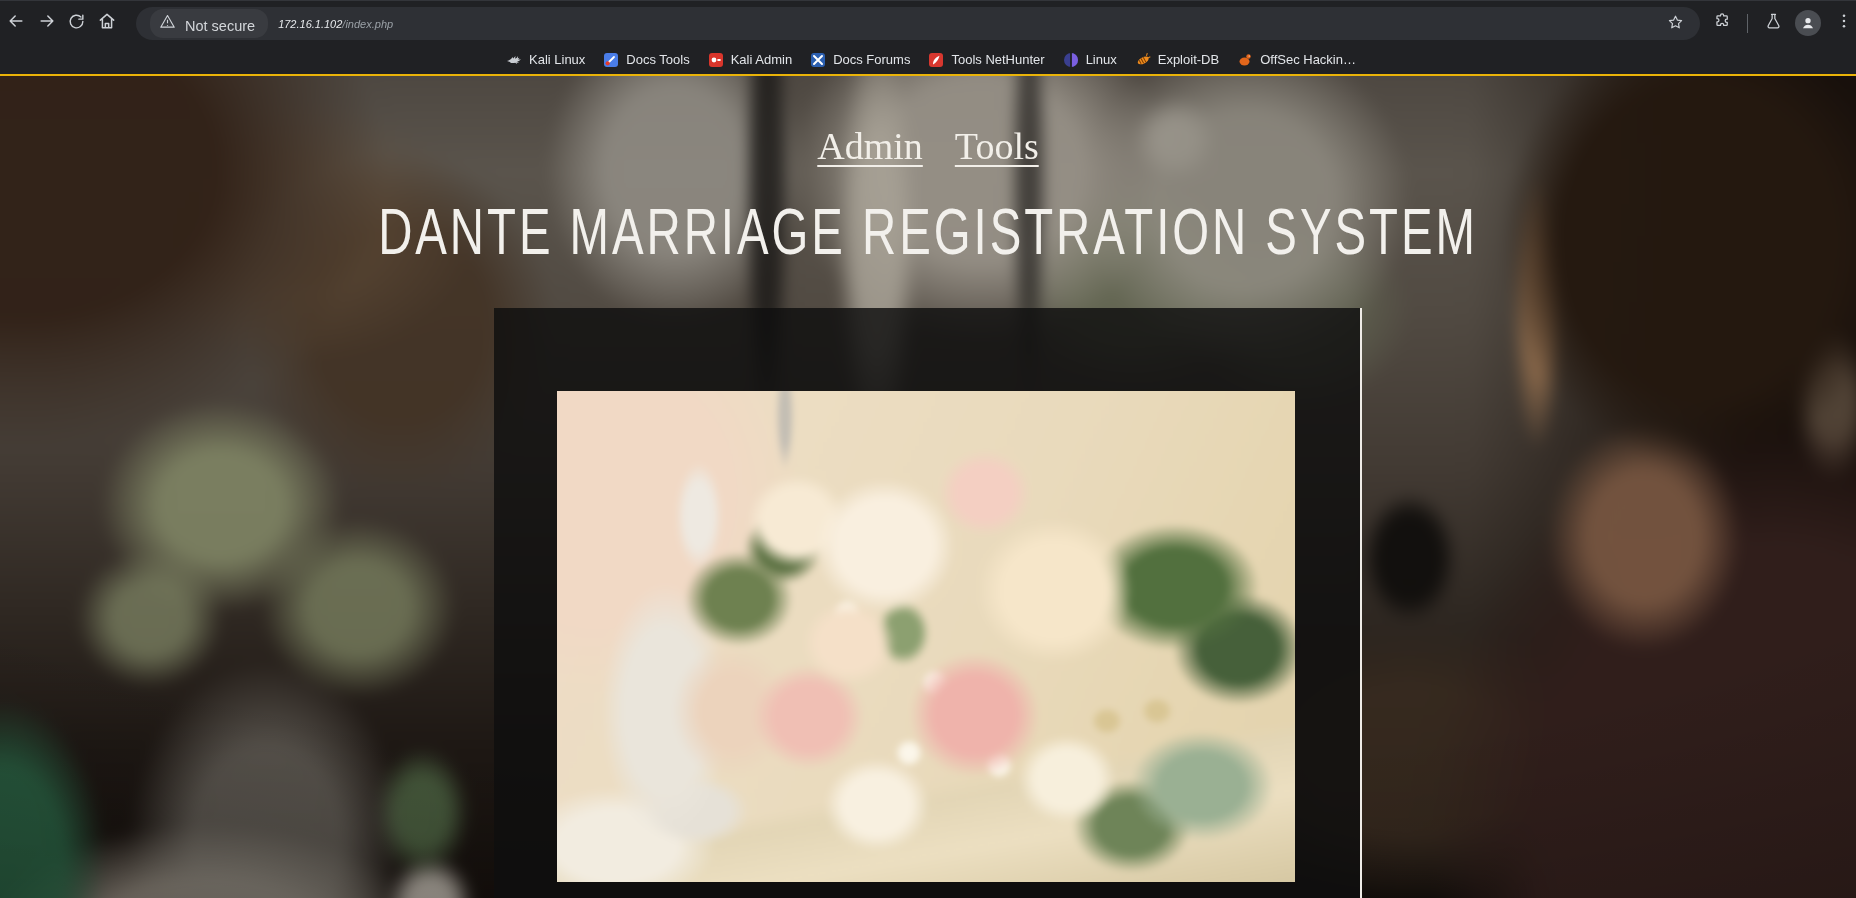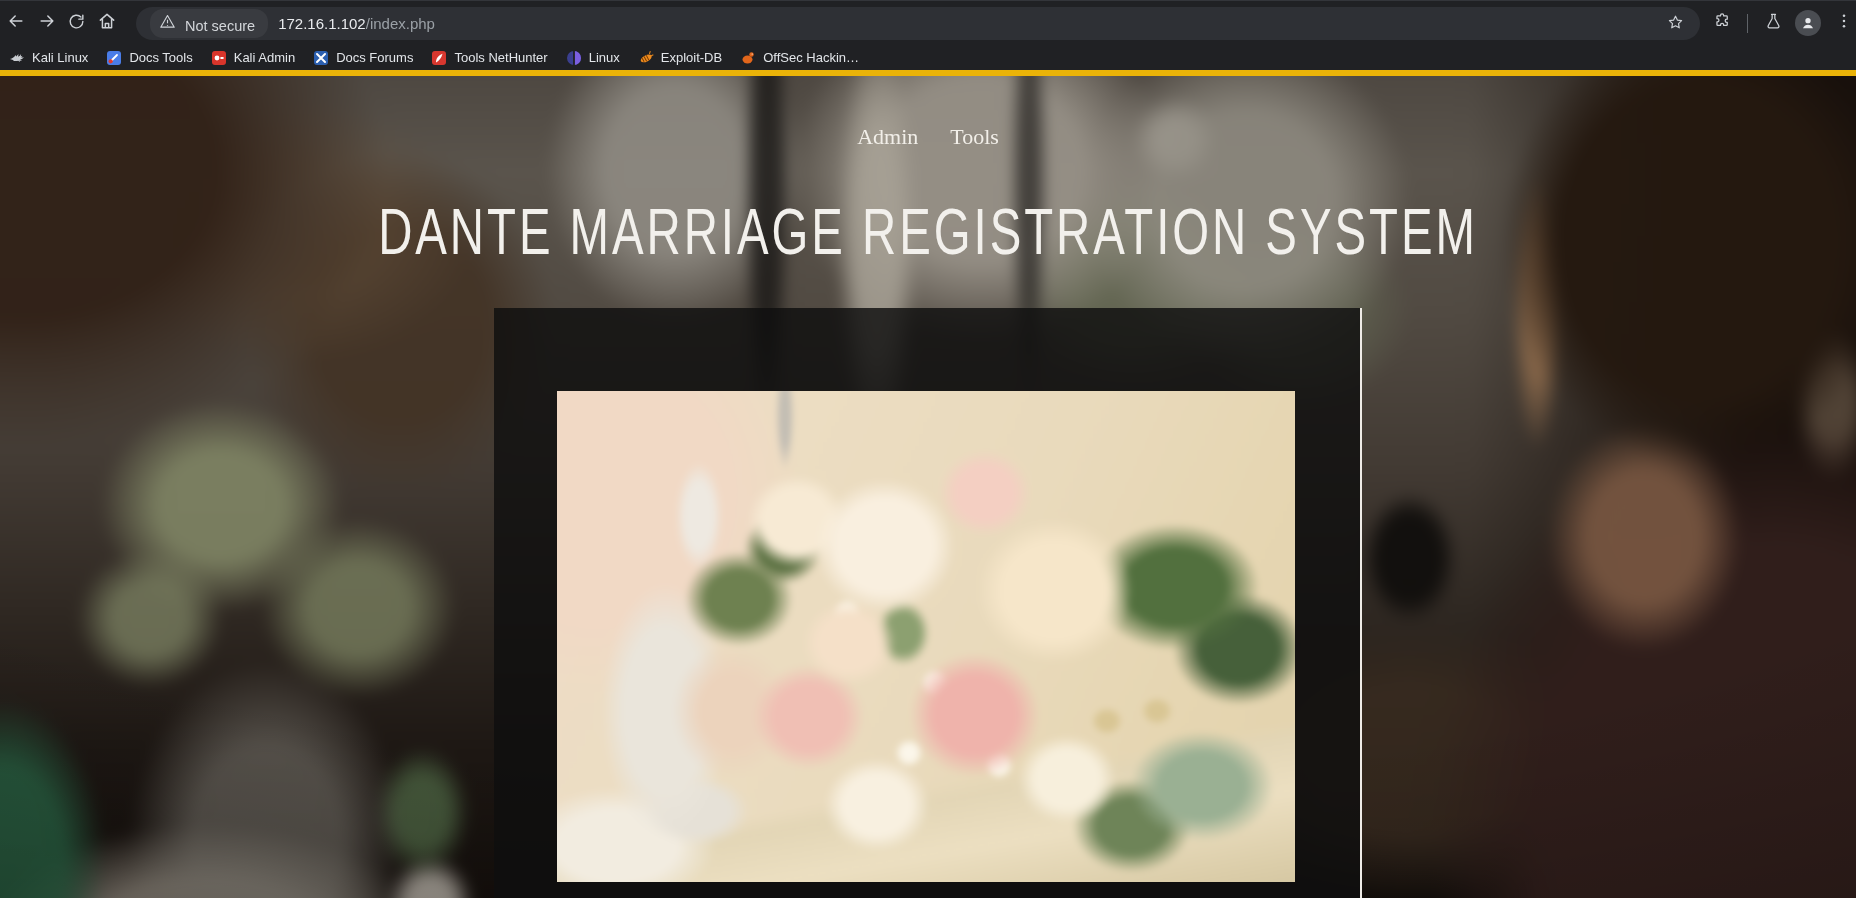--- a/index.html
+++ b/index.html
@@ -12,35 +12,35 @@
   .toolbar { position:relative; width:100%; height:45px; background:#202124; border-top:1px solid #33353a; }
   .nav-btn { position:absolute; top:8px; width:28px; height:28px; border-radius:50%;
              display:flex; align-items:center; justify-content:center; }
   .nav-btn svg { stroke:#cdd1d6; fill:none; stroke-width:1.8; stroke-linecap:round; stroke-linejoin:round; }
   .omnibox { position:absolute; left:136px; top:6px; width:1564px; height:33px; border-radius:17px;
              background:#2e3035; display:flex; align-items:center; padding:0 14px; }
   .sec-chip { display:flex; align-items:flex-end; gap:9px; background:rgba(255,255,255,0.055);
               border-radius:13px; padding:4px 13px 4px 9px; margin-right:10px; }
   .sec-chip svg { stroke:#cfd3d8; fill:none; stroke-width:1.6; stroke-linejoin:round; }
   .sec-label { color:#d3d6da; font-size:14.5px; }
-  .url { font-size:15px; white-space:nowrap; }
+  .url { font-size:11px; white-space:nowrap;font-style:italic; }
   .url .host { color:#e8eaed; }
   .url .path { color:#9aa0a6; }
   .star-btn { position:absolute; right:12px; top:4px; width:26px; height:26px;
               display:flex; align-items:center; justify-content:center; }
   .star-btn svg { stroke:#cdd1d6; fill:none; stroke-width:1.5; stroke-linejoin:round; }
   .tb-right { position:absolute; top:8px; width:28px; height:28px; display:flex; align-items:center; justify-content:center; }
   .tb-right svg { stroke:#cdd1d6; fill:none; stroke-width:1.6; stroke-linecap:round; stroke-linejoin:round; }
   .tb-sep { position:absolute; left:1747px; top:13px; width:1px; height:19px; background:#5f6368; }
   .avatar-circle { width:26px; height:26px; border-radius:50%; background:#4a4d52;
                    display:flex; align-items:center; justify-content:center; }
 
   
-  .bookmarks { display:flex; align-items:center; height:31px; background:#202124;
-               border-bottom:6px solid #eab308; }
+  .bookmarks { display:flex; align-items:center; height:31px; padding-left:6px; background:#202124;
+               border-bottom:2px solid #eab308;justify-content:center; }
   .bm-item { display:flex; align-items:center; gap:7px; padding:3px 9px; border-radius:6px;
              color:#e2e5e9; font-size:13px; white-space:nowrap; }
   .bm-ico { width:16px; height:16px; flex:0 0 16px; }
 
   
   .page { position:absolute; left:0; top:76px; width:1856px; height:822px; overflow:hidden; background:#2a2622; }
 
   .bg-photo { position:absolute; left:-20px; top:-20px; width:1896px; height:862px;
     filter:blur(7px); transform:scale(1.02);
     background-image:
@@ -71,22 +71,22 @@
       radial-gradient(260px 140px at 240px 880px, rgba(158,150,138,.75) 45%, rgba(158,150,138,0) 85%),
       radial-gradient(55px 75px at 452px 750px,   rgba(74,96,64,.85) 45%, rgba(74,96,64,0) 85%),
       radial-gradient(50px 55px at 460px 840px,   rgba(190,184,174,.80) 45%, rgba(190,184,174,0) 85%),
       linear-gradient(to right, rgba(0,0,0,0) 78%, rgba(18,10,6,.9) 92%),
       linear-gradient(180deg, #4a443e 0%, #5a544c 14%, #514a42 30%, #423a33 48%, #2f2822 64%, #1d1713 80%, #120d0a 100%);
   }
   .bg-vignette { position:absolute; inset:0;
     background:radial-gradient(120% 100% at 50% 30%, rgba(0,0,0,0) 55%, rgba(0,0,0,.32) 100%); }
 
   .site-nav { position:absolute; left:0; top:48px; width:100%; display:flex; justify-content:center; gap:32px; }
-  .site-link { font-family:"Liberation Serif", serif; font-size:22px; color:#f2efe9;
-               text-underline-offset:6px; text-decoration-thickness:2px; cursor:pointer; }
+  .site-link { font-family:"Liberation Serif", serif; font-size:38px; color:#f2efe9;
+               text-decoration:underline; text-underline-offset:6px; text-decoration-thickness:2px; cursor:pointer; }
   .site-title { position:absolute; left:0; top:124px; width:100%; text-align:center;
                 font-size:64px; line-height:64px; font-weight:400; letter-spacing:4px;
                 color:#f2f0ec; transform:scaleX(0.74); white-space:nowrap; }
 
   .panel { position:absolute; left:494px; top:232px; width:866px; height:590px;
            background:rgba(15,15,15,0.82); }
   .panel-divider { position:absolute; right:-2px; top:0; width:2px; height:100%; background:#efece7; }
 
   .bouquet-photo { position:absolute; left:63px; top:83px; width:738px; height:491px; overflow:hidden; }
   .bouquet-photo::before { content:""; position:absolute; inset:-10px; filter:blur(3px);

